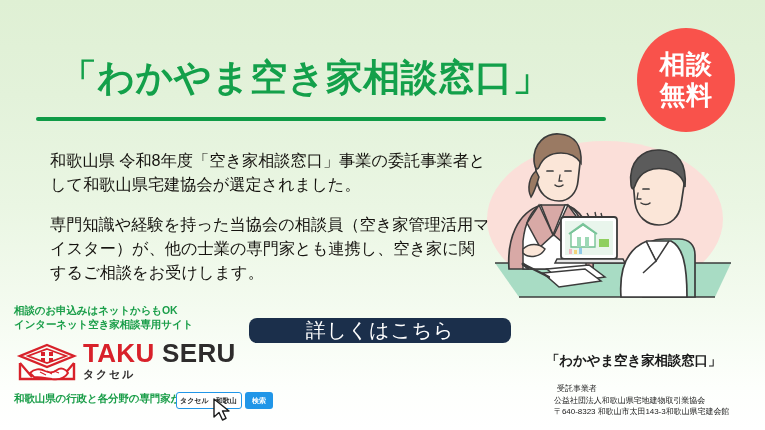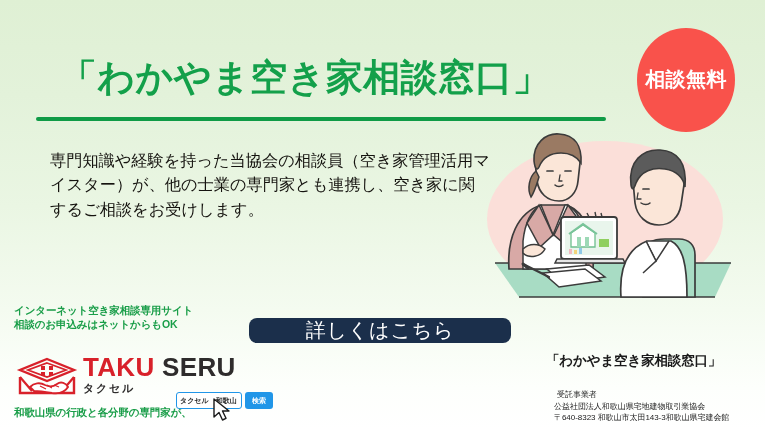--- a/index.html
+++ b/index.html
@@ -38,25 +38,26 @@
   }
 
   
   #free-badge {
     position: absolute;
     left: 637px; top: 28px;
     width: 98px; height: 104px;
     border-radius: 50%;
     background: #f9524b;
     display: flex;
+    flex-direction: column;
     align-items: center;
     justify-content: center;
     color: #ffffff;
     font-weight: bold;
-    font-size: 20px;
+    font-size: 26px;
     line-height: 1.18;
     letter-spacing: 0.02em;
   }
 
   
   #body-copy {
     position: absolute;
     left: 50px; top: 148px;
     width: 440px;
     color: #15130f;
@@ -101,21 +102,21 @@
   .ts-lead {
     color: #1a9e49;
     font-size: 10.5px;
     font-weight: bold;
     line-height: 1.38;
     letter-spacing: -0.01em;
   }
   #ts-logo-row {
     display: flex;
     align-items: flex-end;
-    margin-top: 22px;
+    margin-top: 8px;
     margin-left: 2px;
   }
   #ts-mark { width: 62px; height: 40px; flex: none; }
   #ts-wordmark-wrap {
     margin-left: 5px;
     padding-bottom: 1px;
   }
   #ts-wordmark {
     font-size: 26px;
     font-weight: bold;
@@ -192,21 +193,21 @@
     color: #1a1a1a;
   }
   #contact-title {
     font-size: 13.5px;
     font-weight: bold;
     letter-spacing: -0.01em;
     line-height: 1.2;
     margin-left: 2px;
   }
   #contact-lines {
-    margin-top: 20px;
+    margin-top: 14px;
     margin-left: 10px;
     font-size: 8px;
     line-height: 1.42;
     letter-spacing: -0.005em;
   }
   #contact-lines .cl-1 { margin-left: 3px; }
 </style>
 </head>
 <body>
 
@@ -214,20 +215,21 @@
 
   <div id="main-title">「わかやま空き家相談窓口」</div>
   <div id="title-rule"></div>
 
   <div id="free-badge">
     <span>相談</span>
     <span>無料</span>
   </div>
 
   <div id="body-copy">
+    <p class="para">和歌山県 令和8年度「空き家相談窓口」事業の委託事業者として和歌山県宅建協会が選定されました。</p>
     <p class="para">専門知識や経験を持った当協会の相談員（空き家管理活用マイスター）が、他の士業の専門家とも連携し、空き家に関するご相談をお受けします。</p>
   </div>
 
   <svg id="illustration" viewBox="0 0 280 172">
     <ellipse cx="122" cy="88" rx="118" ry="78" fill="#fbdfd9"></ellipse>
 
     <path d="M12 132 L248 132 L232 166 L36 166 Z" fill="#a8dcc4"></path>
     <path d="M12 132 L248 132" stroke="#3b3b3b" stroke-width="1.6" fill="none"></path>
     <path d="M36 166 L232 166" stroke="#3b3b3b" stroke-width="1.6" fill="none"></path>
 
@@ -273,22 +275,22 @@
     <path d="M148 54 C145 30 160 18 177 19 C195 20 204 32 202 56 C200 46 194 40 182 38 C170 36 158 40 153 52 C151 58 149 60 148 54 Z" fill="#5b5b5b" stroke="#3b3b3b" stroke-width="1.6"></path>
     <path d="M160 58 L166 58" stroke="#3b3b3b" stroke-width="1.7" stroke-linecap="round"></path>
     <path d="M158 72 C161 74 165 74 167 72" stroke="#3b3b3b" stroke-width="1.5" fill="none" stroke-linecap="round"></path>
     <path d="M155 62 L154 68 L158 68" stroke="#3b3b3b" stroke-width="1.3" fill="none" stroke-linecap="round"></path>
   </svg>
 
   <div id="cta-button">詳しくはこちら</div>
 
   <div id="takuseru-block">
     <div class="ts-lead">
+      <div>相談のお申込みはネットからもOK</div>
       <div>インターネット空き家相談専用サイト</div>
-      <div>相談のお申込みはネットからもOK</div>
     </div>
 
     <div id="ts-logo-row">
       <svg id="ts-mark" viewBox="0 0 62 40">
         <path d="M31 2 L58 13 L31 24 L4 13 Z" fill="none" stroke="#d8212a" stroke-width="2.4"></path>
         <path d="M31 6 L50 13 L31 20 L12 13 Z" fill="none" stroke="#d8212a" stroke-width="1.8"></path>
         <rect x="25" y="9" width="4" height="4" fill="#d8212a"></rect>
         <rect x="33" y="9" width="4" height="4" fill="#d8212a"></rect>
         <rect x="25" y="15" width="4" height="4" fill="#d8212a"></rect>
         <rect x="33" y="15" width="4" height="4" fill="#d8212a"></rect>

